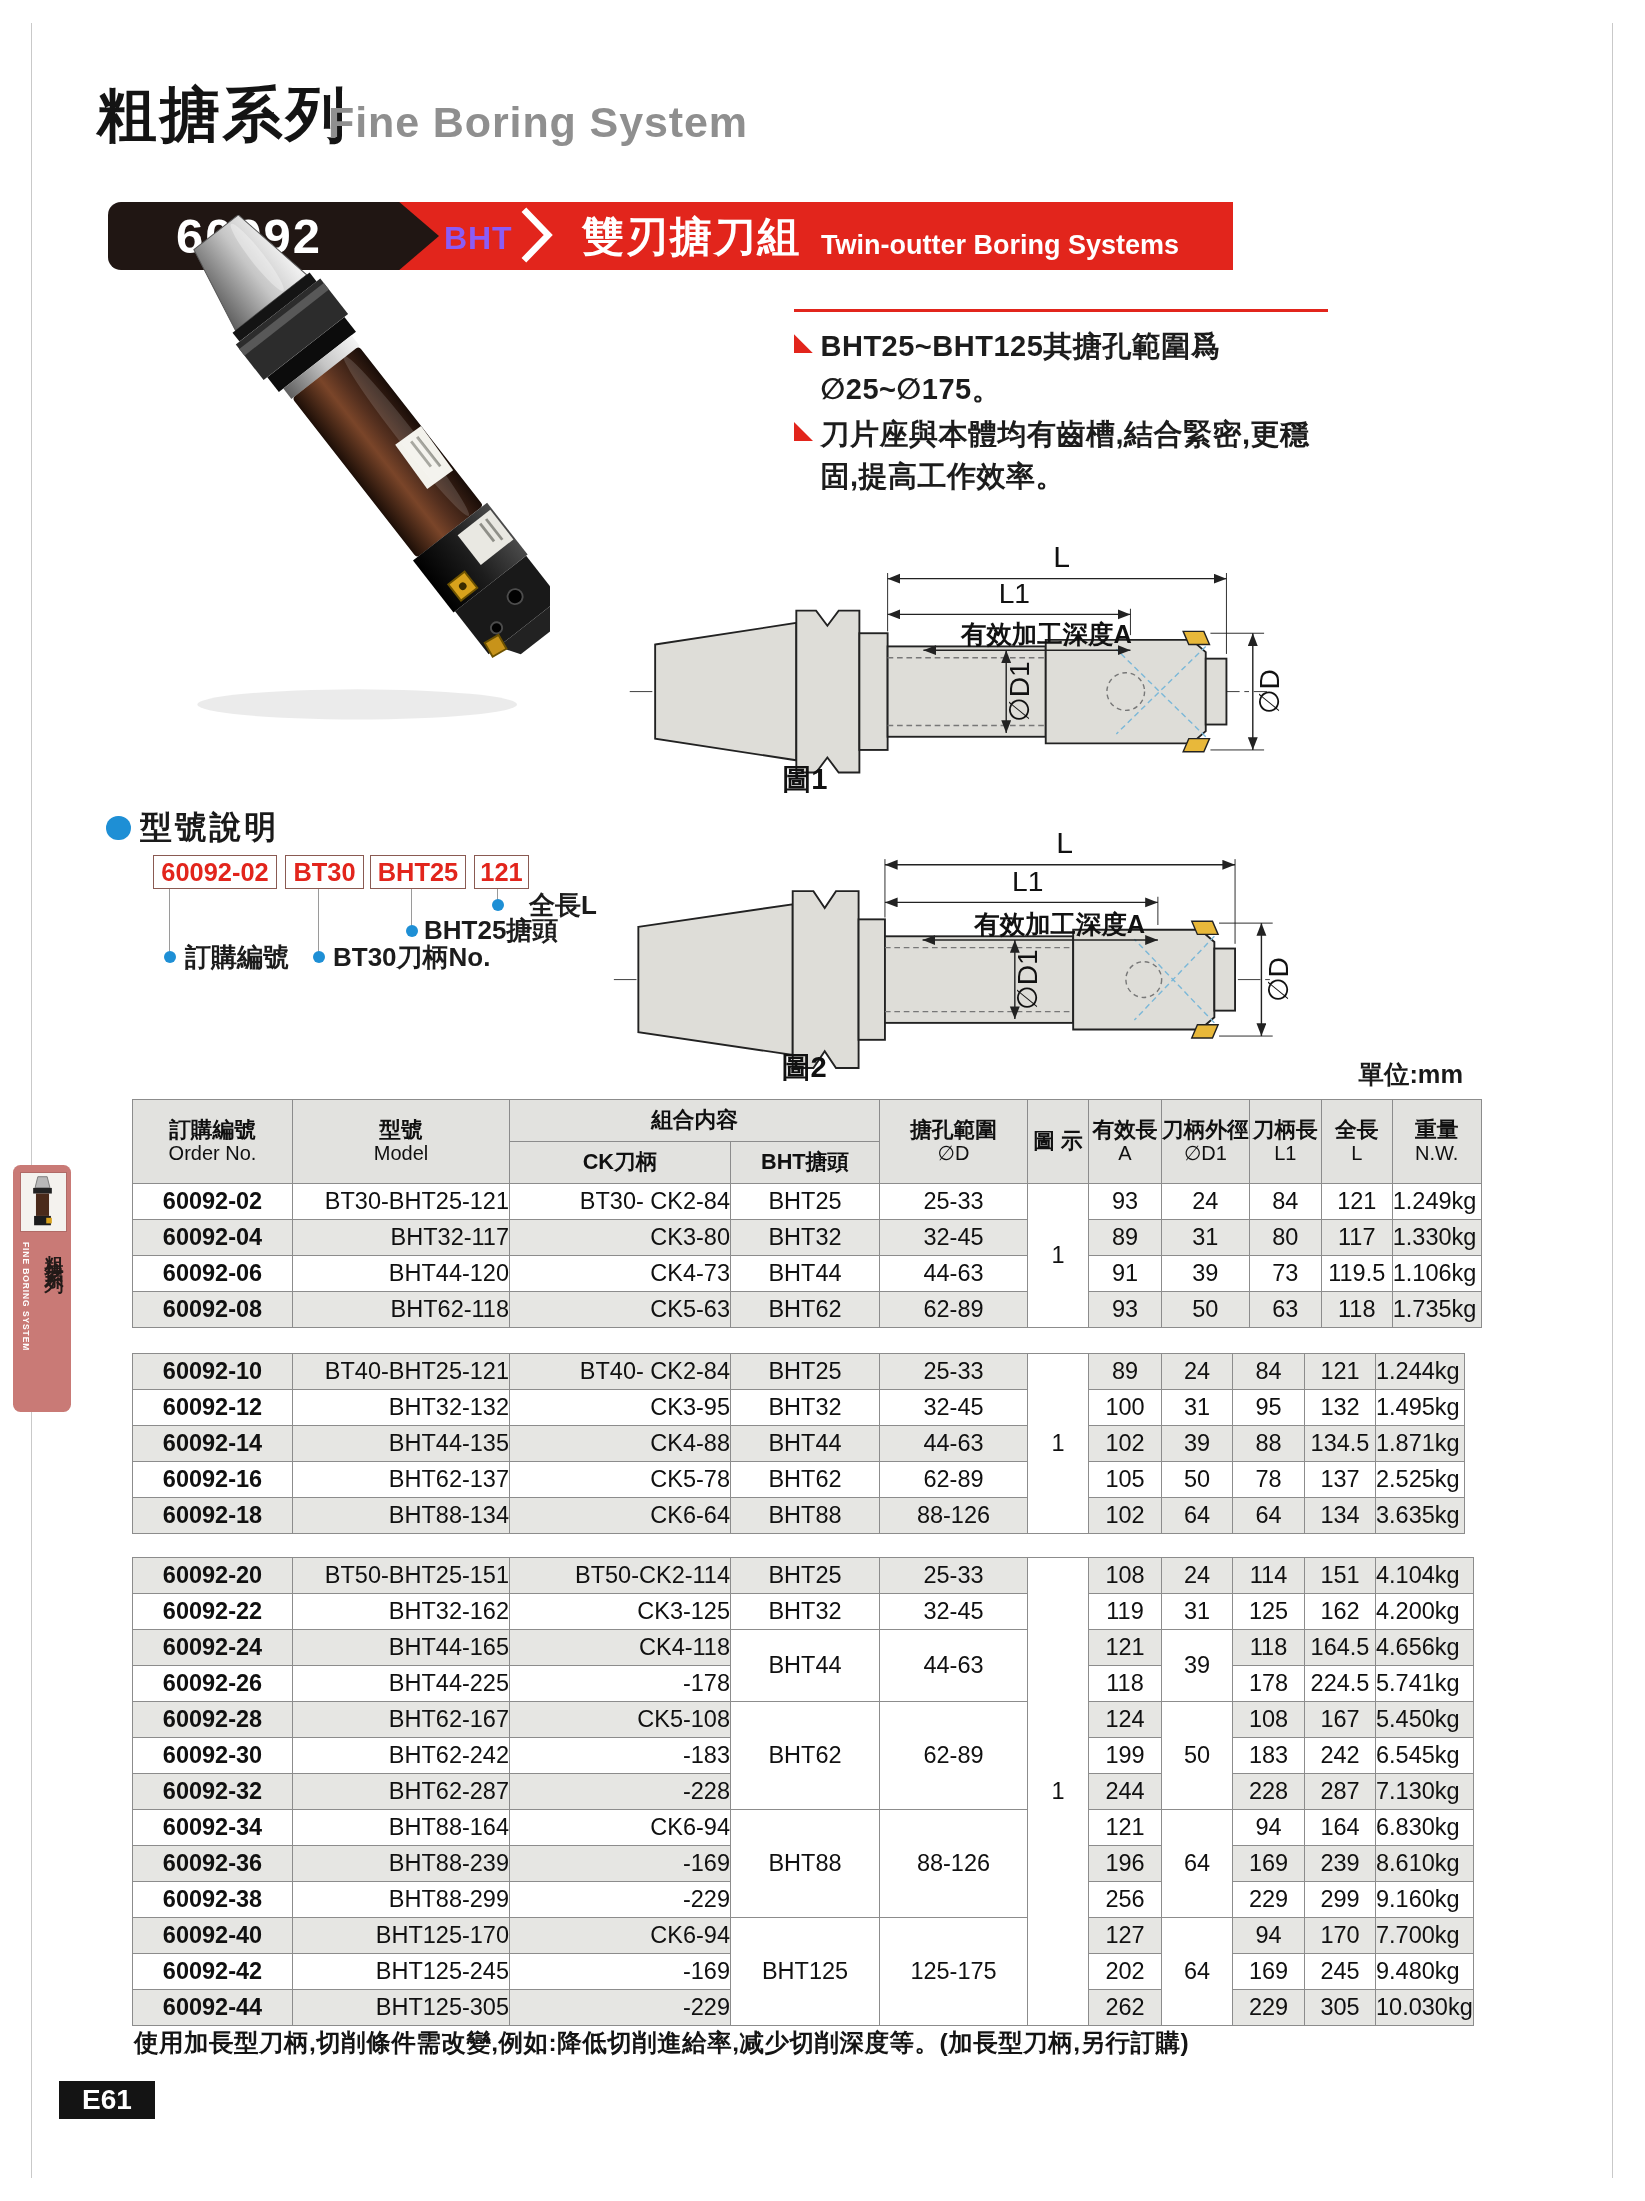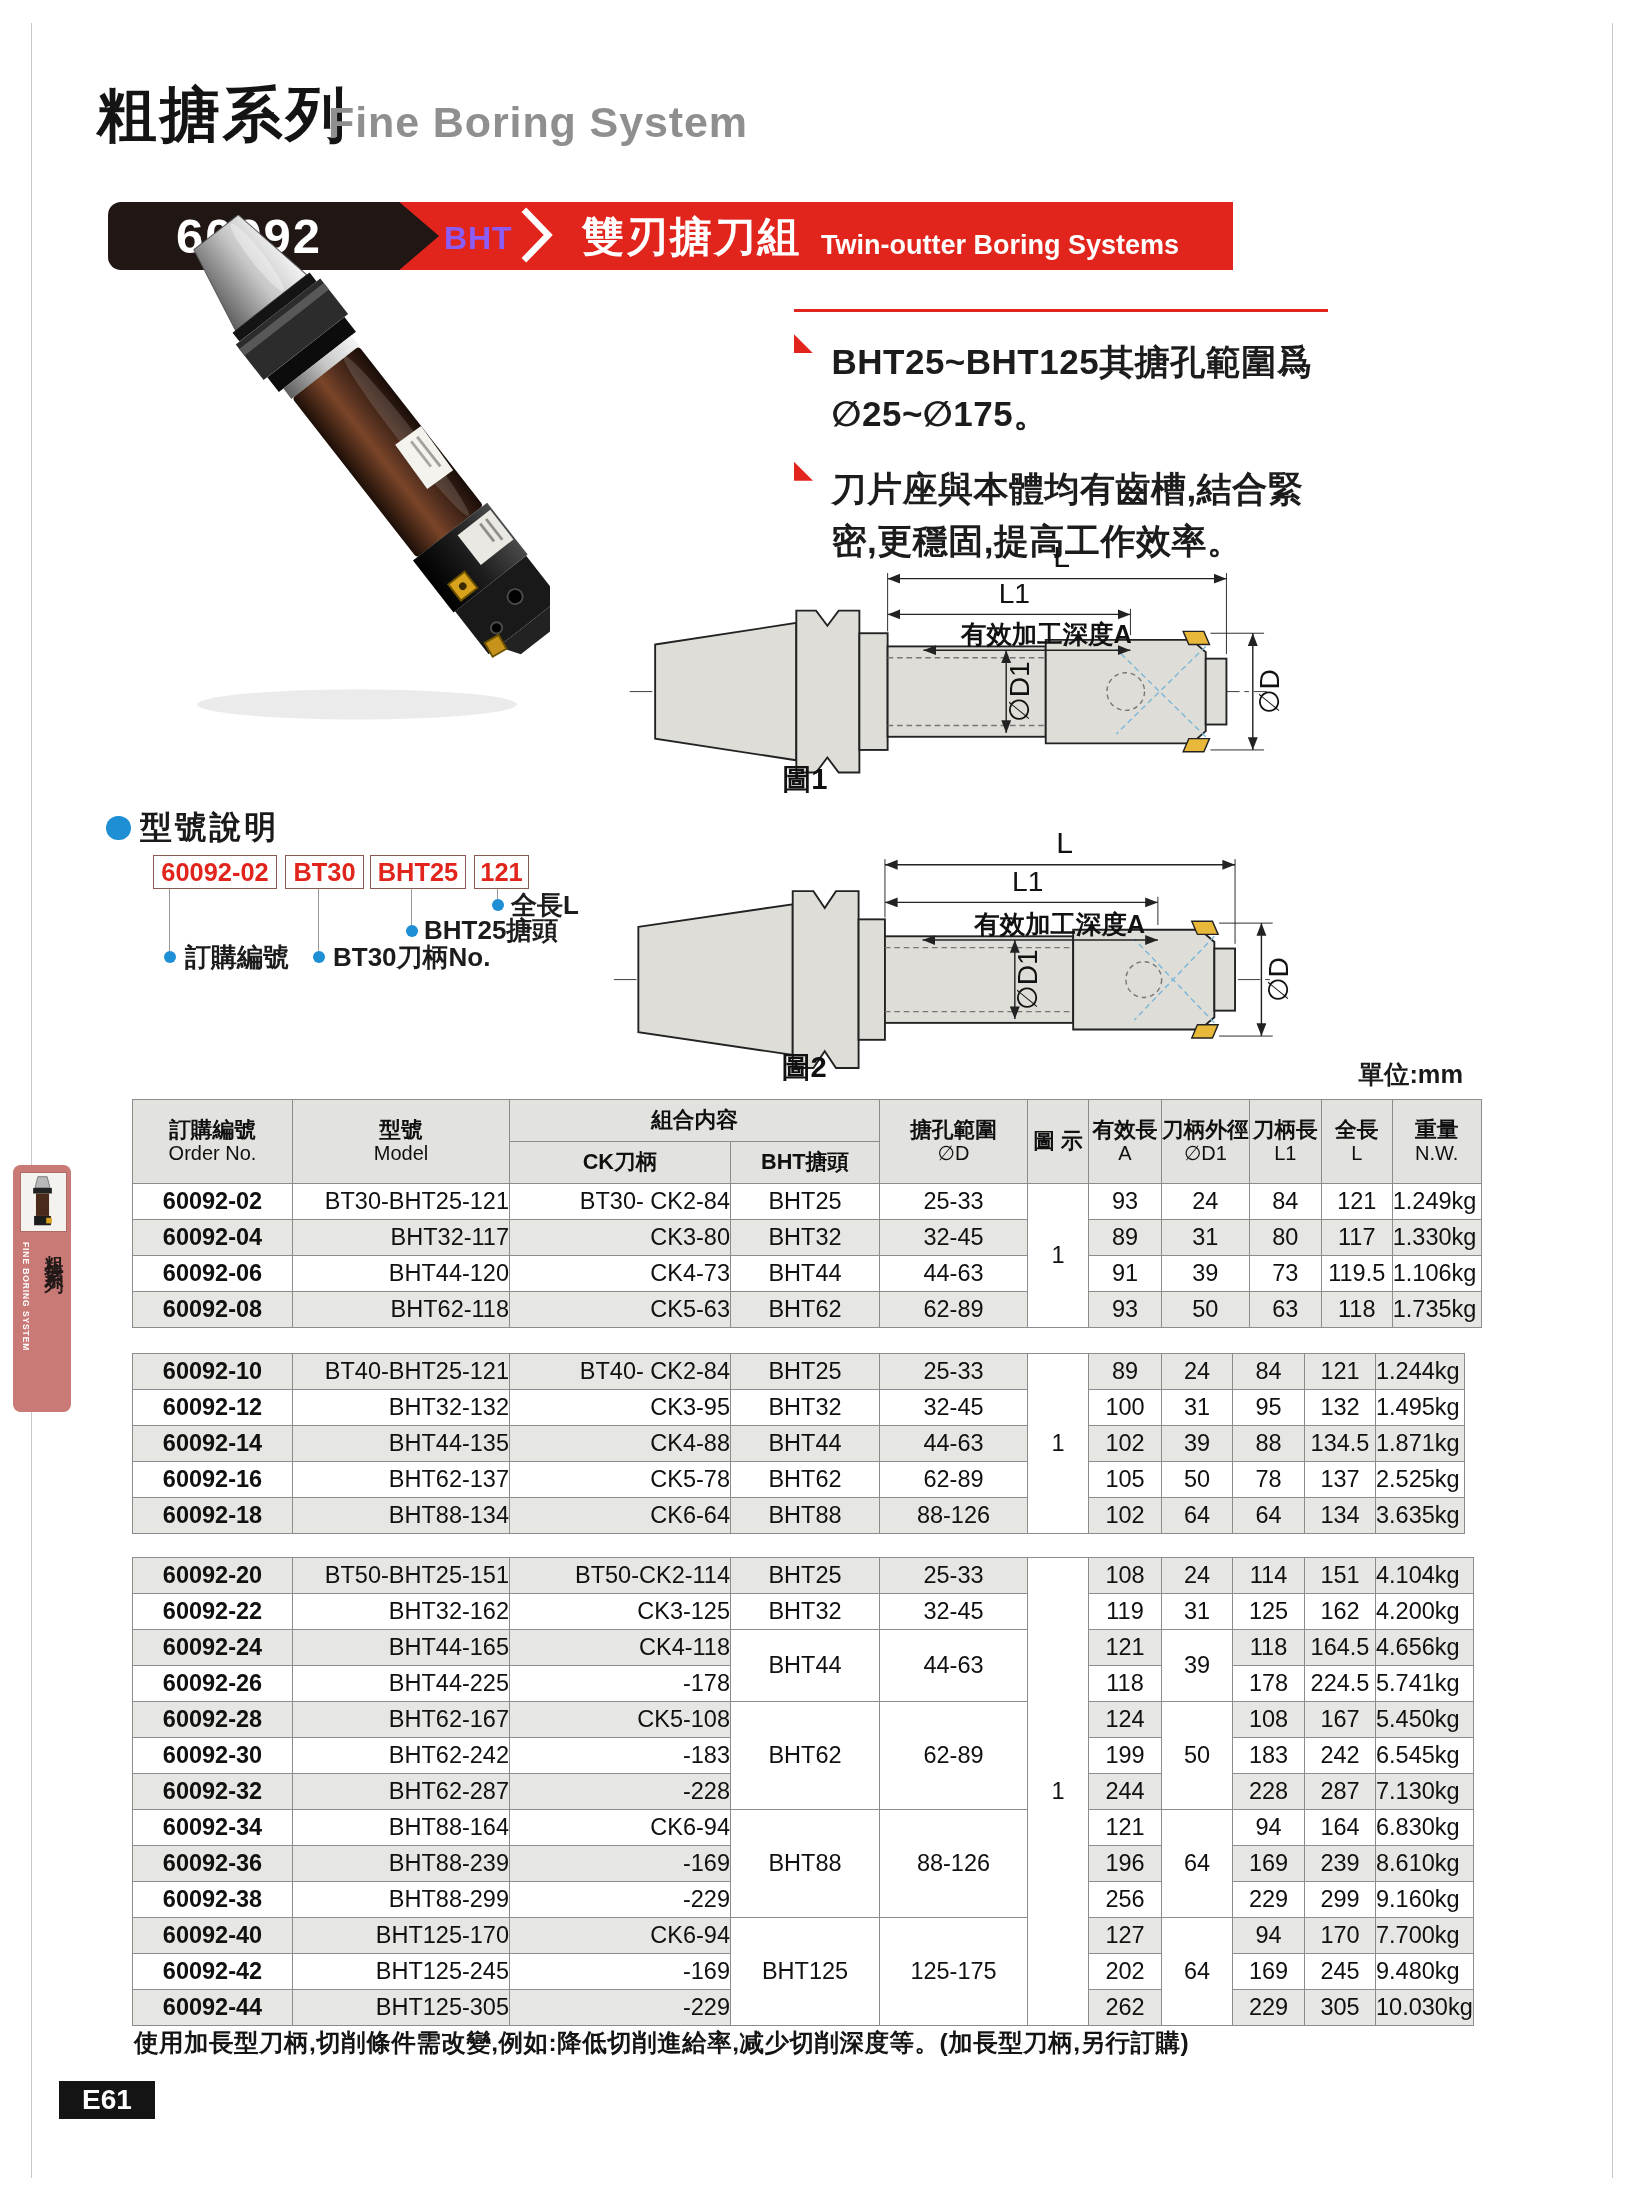--- a/index.html
+++ b/index.html
@@ -27,21 +27,21 @@
   #bannerZh{left:582px;top:202px;height:56px;line-height:70px;color:#fff;font-size:42px;font-weight:bold;letter-spacing:1.9px}
   #bannerEn{left:821px;top:202px;height:56px;line-height:87px;color:#fff;font-size:27px;font-weight:bold}
 
   
   #notes{left:794px;top:309px;width:541px}
   #notesHead{color:#e2251c;font-size:40px;font-weight:bold;letter-spacing:1.9px;margin:0 0 5.6px 0}
   #notesRule{height:2.8px;background:#e2251c;width:534px;margin-bottom:13px}
   .noteItem{display:flex;margin-bottom:1.9px}
   .tri{flex:0 0 19px;width:19px;height:19px;background:#e2251c;margin:9.4px 7.5px 0 0;
        clip-path:polygon(0 0,100% 100%,0 100%)}
-  .noteTxt{font-size:35px;font-weight:bold;color:#1c1c1c;line-height:1.48;letter-spacing:0.5px;margin:11px}
+  .noteTxt{font-size:29px;font-weight:bold;color:#1c1c1c;line-height:1.48;letter-spacing:0.5px;margin:0}
 
   
   #legendHead{left:106px;top:806px;font-size:32px;font-weight:bold;letter-spacing:2.8px;display:flex;align-items:center}
   .bluedot{width:24.5px;height:24.5px;border-radius:50%;background:#1e8fd5;display:inline-block;margin-right:9.4px}
   .lbox{position:absolute;top:855px;height:32px;line-height:32px;border:0.9px solid #8a5a52;
         text-align:center;color:#e2251c;font-size:25.4px;font-weight:bold;background:#fff}
   #lbox0{left:153px;width:122px} #lbox1{left:285px;width:77px}
   #lbox2{left:370px;width:94px} #lbox3{left:474px;width:53px}
   .lline{position:absolute;width:0.9px;background:#9a9a9a}
   .ldot{position:absolute;width:12.2px;height:12.2px;border-radius:50%;background:#1e8fd5}
@@ -264,21 +264,21 @@
 <div class="lline" style="left:497px;top:889px;height:15px"></div>
 
 <div class="ldot" style="left:164px;top:951px"></div>
 <div class="ldot" style="left:313px;top:951px"></div>
 <div class="ldot" style="left:406px;top:925px"></div>
 <div class="ldot" style="left:492px;top:899px"></div>
 
 <div class="llabel" style="left:185px;top:940px">訂購編號</div>
 <div class="llabel" style="left:333px;top:940px">BT30刀柄No.</div>
 <div class="llabel" style="left:424px;top:913px">BHT25搪頭</div>
-<div class="llabel" style="left:511px;top:888px">全長L</div>
+<div class="llabel" style="left:529px;top:888px">全長L</div>
 
 <div class="abs" id="unit">單位:mm</div>
 
 <table class="spec" id="t0">
   <colgroup>
     <col class="cw0">
       <col class="cw1">
       <col class="cw2">
       <col class="cw3">
       <col class="cw4">

